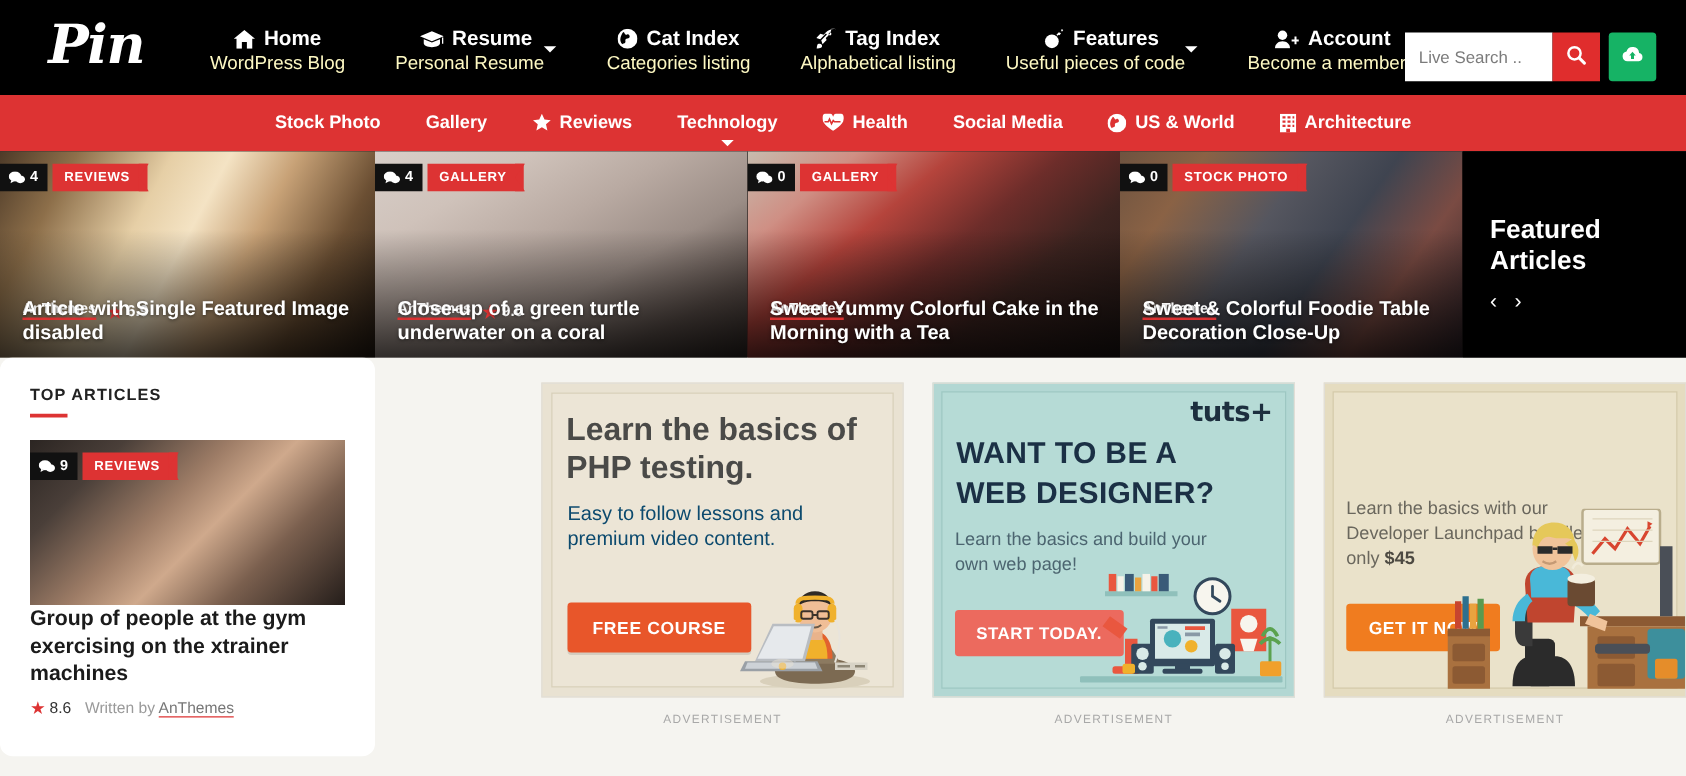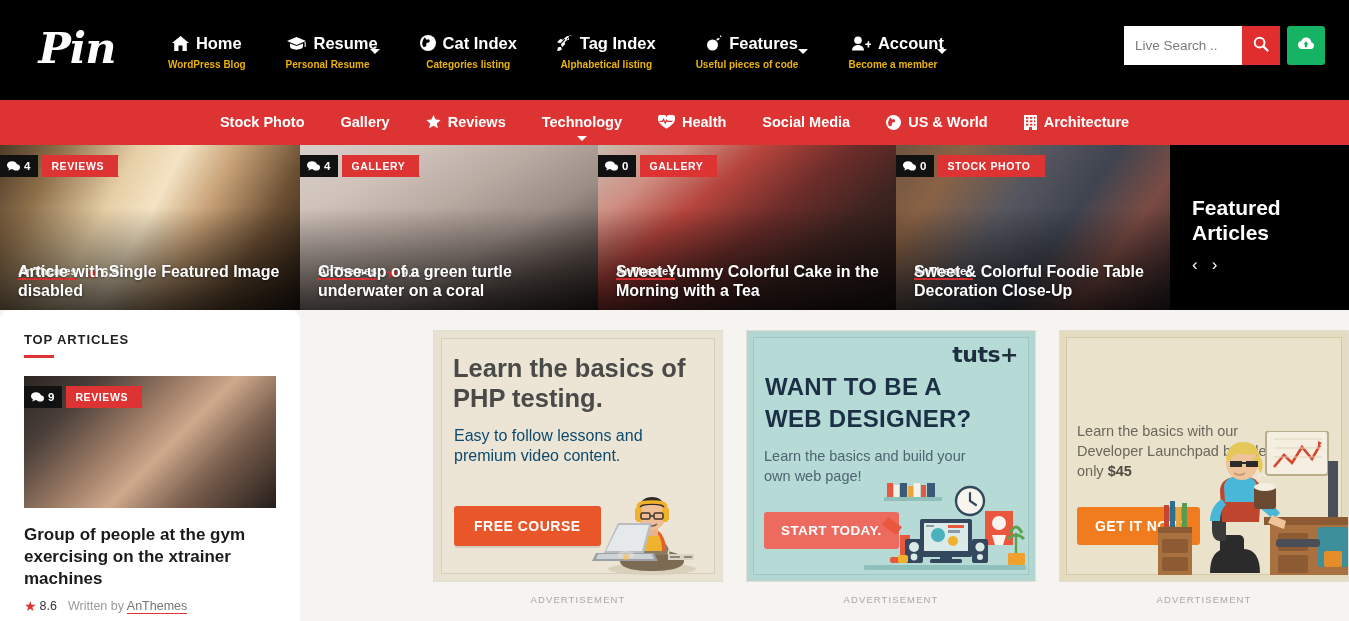--- a/index.html
+++ b/index.html
@@ -7,21 +7,21 @@
   html, body {
     width: 1349px; height: 621px;
     overflow: hidden;
     background: #f5f4f0;
     font-family: "Liberation Sans", sans-serif;
     -webkit-font-smoothing: antialiased;
   }
 
   
   .topbar {
-    height: 100px; background: #000;
+    height: 76px; background: #000;
     display: flex; align-items: center;
     position: relative;
   }
   .logo {
     width: 148px; text-align: center;
     color: #fff;
     font-family: "DejaVu Serif", serif;
     font-style: italic; font-weight: 700;
     font-size: 43px; letter-spacing: -1px;
     padding-left: 6px;
@@ -31,21 +31,21 @@
   .mainnav-item {
     padding: 0 20px; text-align: center; cursor: pointer;
     position: relative; text-decoration: none; display: block;
   }
   .mainnav-top {
     color: #fff; font-size: 16.5px; font-weight: 700;
     white-space: nowrap; line-height: 22px;
     display: flex; align-items: center; justify-content: center; gap: 7px;
   }
   .mainnav-sub {
-    color: #eab308; font-size: 10px; font-weight: 700;
+    color: #fef9c3; font-size: 15px; font-weight: 400;
     margin-top: 1px; white-space: nowrap; line-height: 15px;
   }
   .caret-down {
     width: 0; height: 0; margin: 4px auto 0;
     border-left: 5px solid transparent;
     border-right: 5px solid transparent;
     border-top: 5px solid #fff;
   }
   .nav-ico { display: inline-flex; align-items: center; }
   .nav-ico svg { display: block; }
@@ -146,21 +146,21 @@
     font-size: 13px; font-weight: 700; color: #222; letter-spacing: .9px;
   }
   .side-rule { width: 30px; height: 3px; background: #dd3333; margin-top: 8px; }
 
   .side-thumb {
     margin-top: 18px; height: 132px; position: relative; overflow: hidden; cursor: pointer;
   }
   .side-thumb-img { position: absolute; inset: 0; }
 
   .side-title {
-    margin-top: 16px; font-size: 17px; line-height: 22px; color: #1b1b1b;
+    font-size: 17px; line-height: 22px; color: #1b1b1b;
     cursor: pointer;
   }
   .side-meta { margin-top: 9px; display: flex; align-items: center; gap: 11px; font-size: 12.5px; }
   .side-rating { display: flex; align-items: center; gap: 3px; color: #333; font-weight: 400; }
   .side-written { color: #9a9a9a; }
   .side-written a { color: #777; text-decoration: none; border-bottom: 1px solid #dd3333; }
 
   .main { flex: 1; padding: 20px 0 0 25px; }
   .ads { display: flex; gap: 23px; justify-content: flex-end; }
   .ad-col { width: 290px; }

